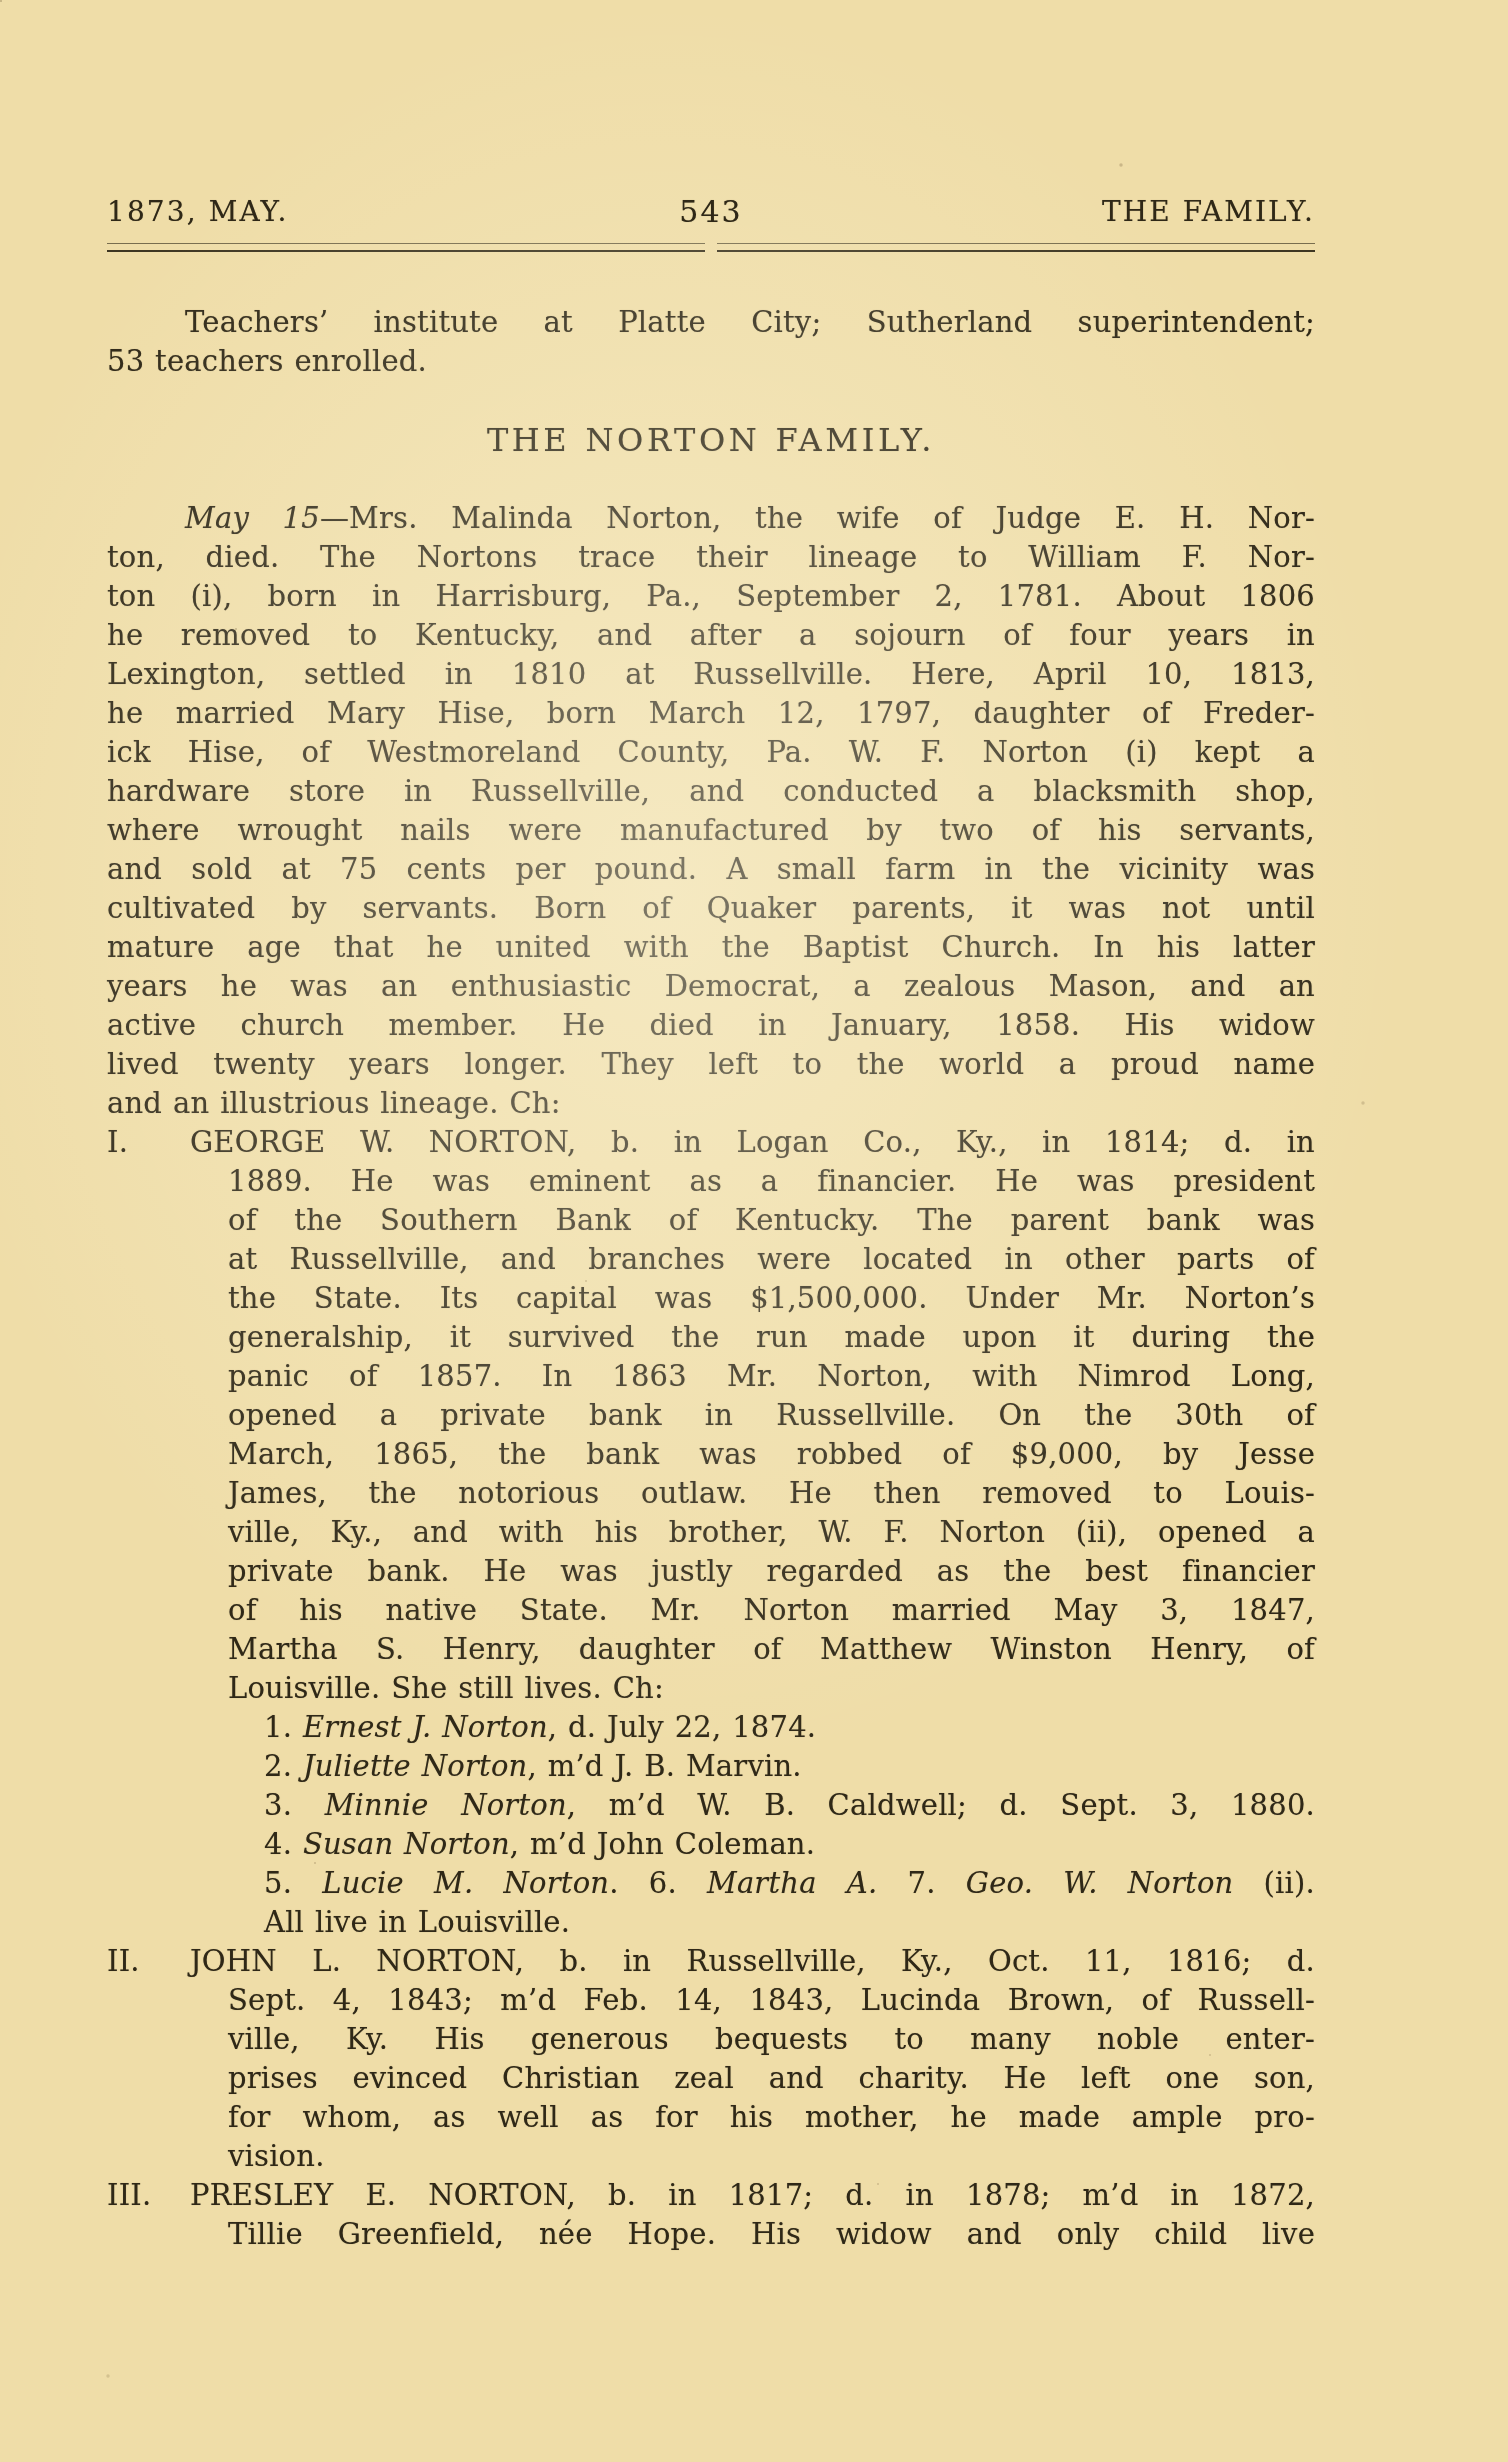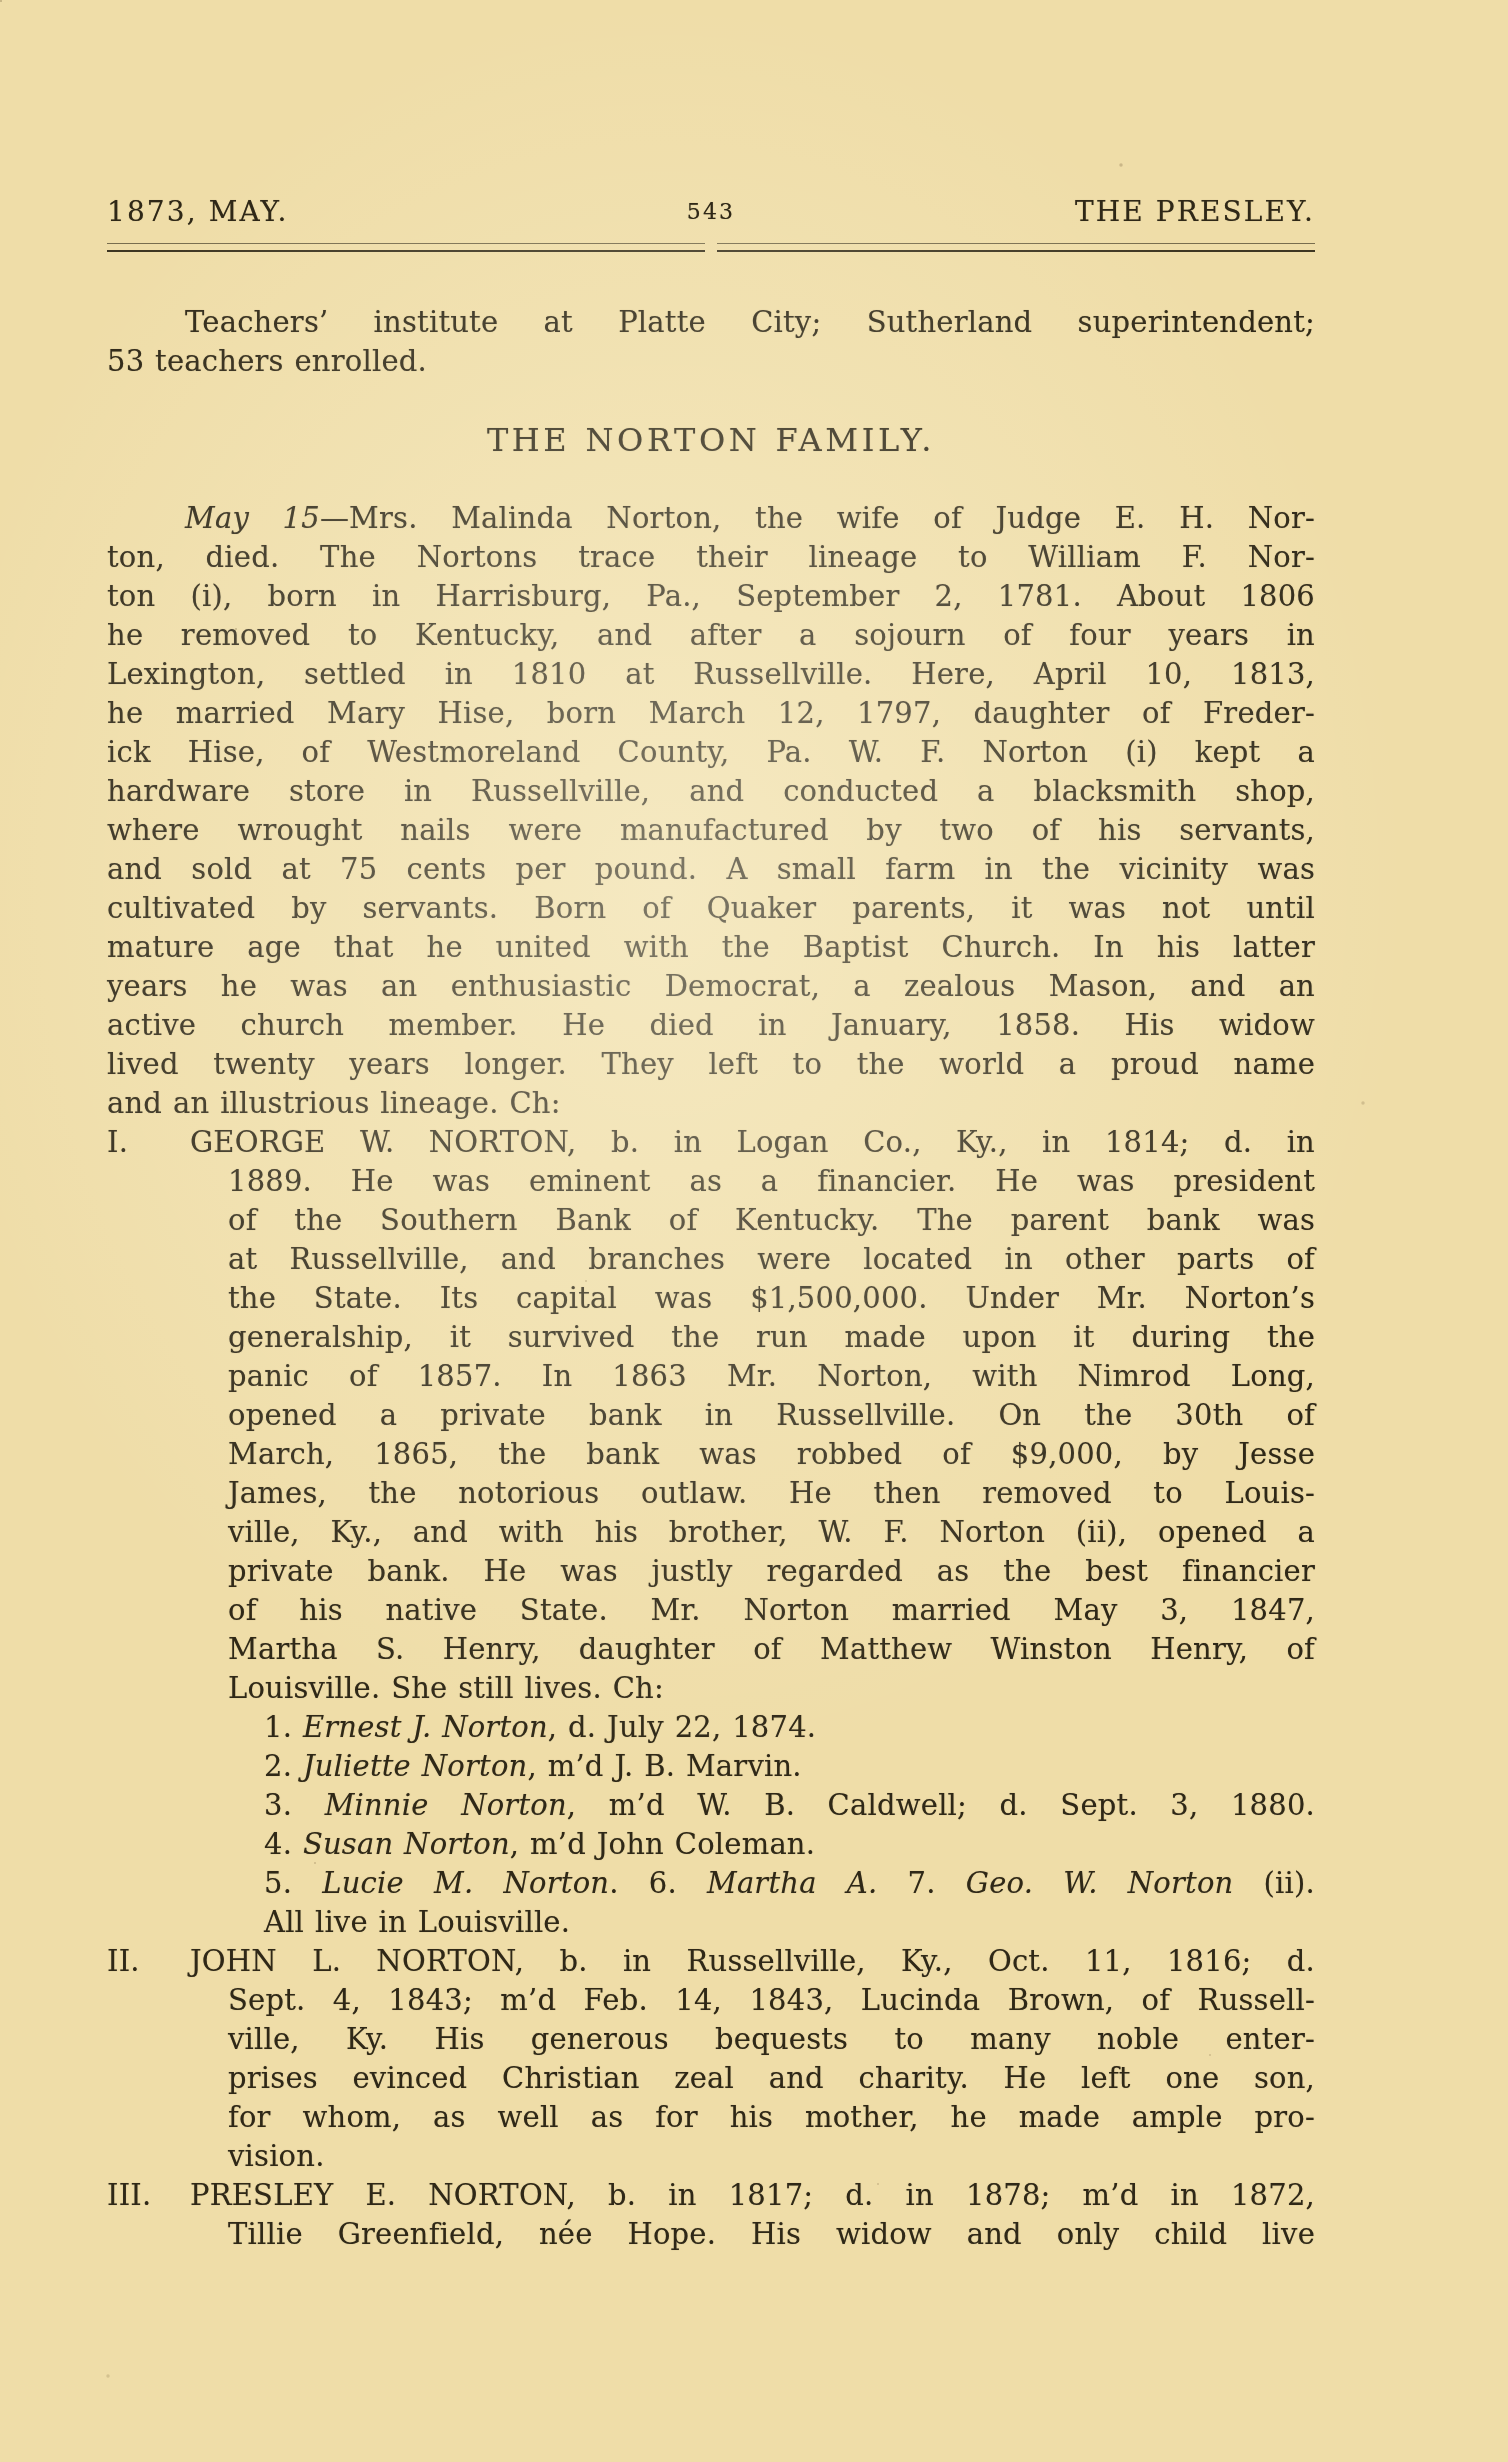--- a/index.html
+++ b/index.html
@@ -40,21 +40,21 @@
     position: relative;
     margin: 194px 194px 0 107px;
     font-size: 28px;
     line-height: 36px;
     letter-spacing: 2.1px;
     display: flex;
     text-shadow: 0 0 0.7px rgba(47,40,23,0.45);
     gap: 26px;
   }
   .rh-left  { flex: 0 0 auto; }
-  .rh-center{ position: absolute; left: 0; right: 0; text-align: center; font-size: 22px; }
+  .rh-center{ position: absolute; left: 0; right: 0; text-align: center; font-size: 30px; }
   .rh-right { margin-left: auto; }
 
   .head-rule {
     margin: 13px 194px 0 107px;
     display: flex;
     gap: 11.4px;
   }
   .head-rule .rule-seg {
     flex: 1 1 0;
     height: 5.7px;
@@ -99,21 +99,21 @@
 </head>
 <body>
 
 <div class="page" style="background-color: rgb(239, 221, 168); color: rgb(47, 40, 23);">
   <div class="paper-light"></div>
   <div class="paper-specks"></div>
 
   <div class="running-head">
     <span class="rh-left">1873, MAY.</span>
     <span class="rh-center">543</span>
-    <span class="rh-right">THE PRESLEY.</span>
+    <span class="rh-right">THE FAMILY.</span>
   </div>
 
   <div class="head-rule">
     <div class="rule-seg"></div>
     <div class="rule-seg"></div>
   </div>
 
   <div class="content" id="content">
       <div class="paragraph">
         <div class="line just first-indent">Teachers’ institute at Platte City; Sutherland superintendent;</div>

